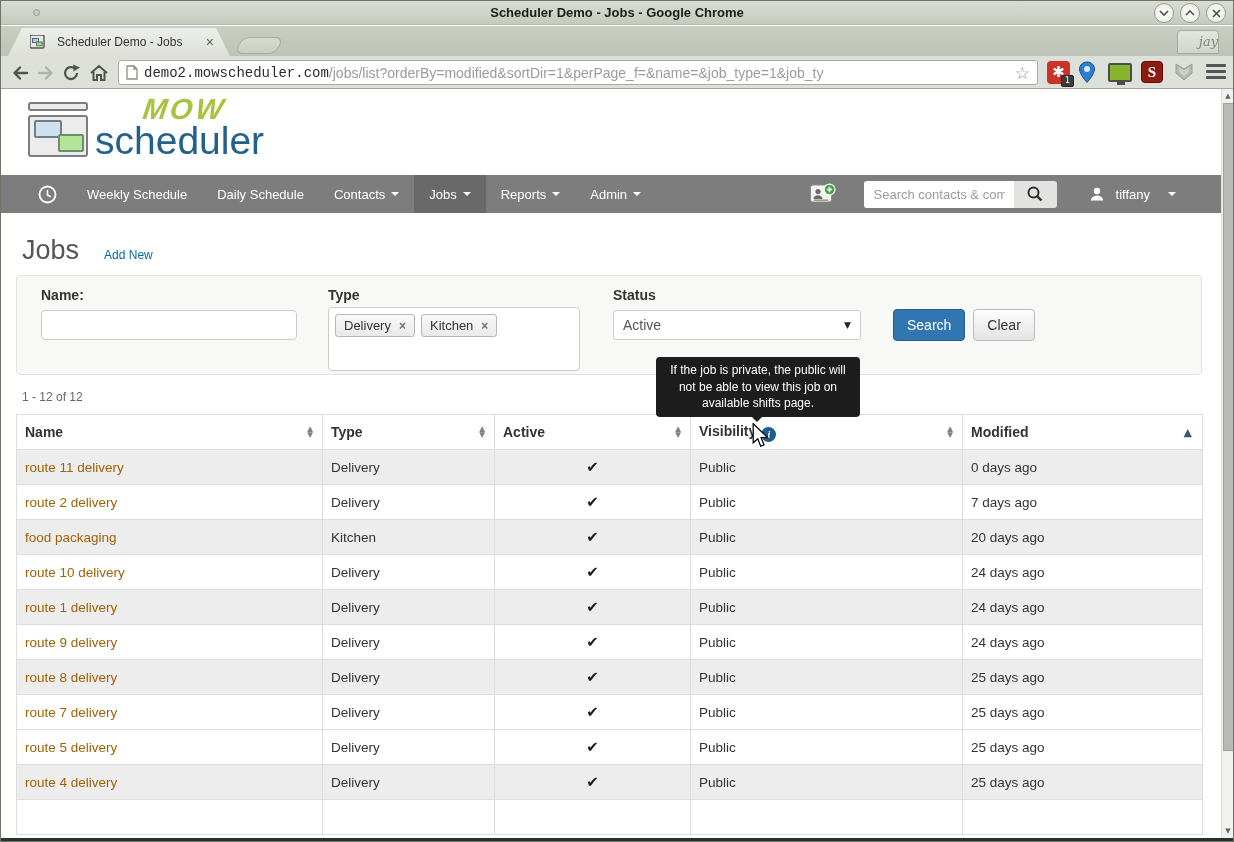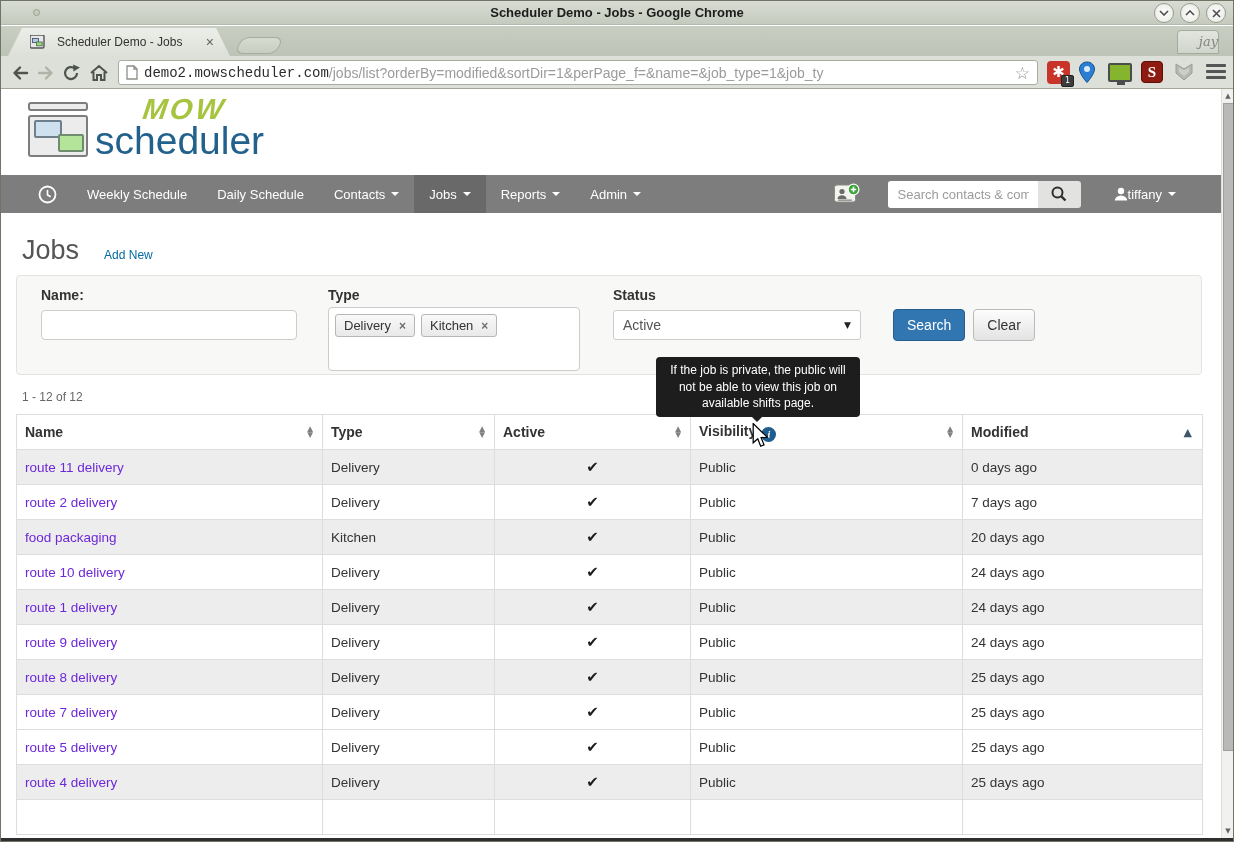--- a/index.html
+++ b/index.html
@@ -92,21 +92,21 @@
   .caret { width:0; height:0; border-left:4px solid transparent; border-right:4px solid transparent;
            border-top:4px solid #fff; margin-left:6px; }
   .nav-right { position:absolute; right:45px; top:0; height:38px; display:flex; align-items:center; }
   .addcontact { position:relative; width:26px; height:22px; margin-right:28px; }
   .nav-search { display:flex; margin-right:33px; }
   .nav-search input { width:150px; height:27px; border:1px solid #fff; border-right:none;
                       border-radius:3px 0 0 3px; padding:0 9px; font-size:13px; color:#555; outline:none; }
   .nav-search input::placeholder { color:#9b9b9b; }
   .nav-search-btn { width:43px; height:27px; background:#e2e2e0; border-radius:0 3px 3px 0;
                     display:flex; align-items:center; justify-content:center; }
-  .nav-user { display:flex; align-items:center; color:#fff; font-size:13px; gap:0; }
+  .nav-user { display:flex; align-items:center; color:#fff; font-size:13px; gap:12px; }
 
   
   .content { padding:0 19px 0 16px; }
   .page-head { margin:22px 0 9px 6px; display:flex; align-items:baseline; }
   .page-title { font-size:27px; font-weight:normal; color:#555; }
   .add-new { font-size:12px; color:#0369a1; margin-left:25px; text-decoration:none; }
 
   .well { position:relative; height:100px; background:#f8f8f6; border:1px solid #e3e3e1; border-radius:4px; }
   .f-label { font-size:14px; font-weight:bold; color:#333; display:block; }
   .f-name { position:absolute; left:24px; top:11px; }
@@ -130,21 +130,21 @@
   .result-count { margin:15px 0 10px 6px; font-size:12px; color:#666; }
 
   table { width:100%; border-collapse:collapse; table-layout:fixed; }
   th, td { border:1px solid #ddd; }
   thead th { height:35px; text-align:left; padding:0 8px; position:relative;
              font-size:14px; font-weight:bold; color:#333; background:#fff; }
   tbody td { height:35px; padding:0 8px; font-size:13.5px; color:#333; }
   tbody tr.striped { background:#ededed; }
   tbody tr.plain { background:#fff; }
   td.center { text-align:center; }
-  .job-link { color:#6d28d9; text-decoration:none; }
+  .job-link { color:#a16207; text-decoration:none; }
   .check { font-family:"DejaVu Sans",sans-serif; font-size:15px; color:#1c1c1c; font-weight:bold; }
   .sort-both { position:absolute; right:9px; top:50%; transform:translateY(-50%);
                display:flex; flex-direction:column; line-height:6px; font-size:7.5px; color:#808080;
                font-family:"DejaVu Sans",sans-serif; }
   .sort-asc { position:absolute; right:10px; top:50%; transform:translateY(-50%); font-size:11px;
               color:#3e566b; font-family:"DejaVu Sans",sans-serif; }
   .info-icon { display:inline-flex; width:15px; height:15px; border-radius:50%; background:#1d5d90;
                color:#fff; font-size:10px; font-weight:bold; align-items:center; justify-content:center;
                margin-left:5px; vertical-align:-2px; font-family:"Liberation Serif",serif; font-style:italic; }
 

